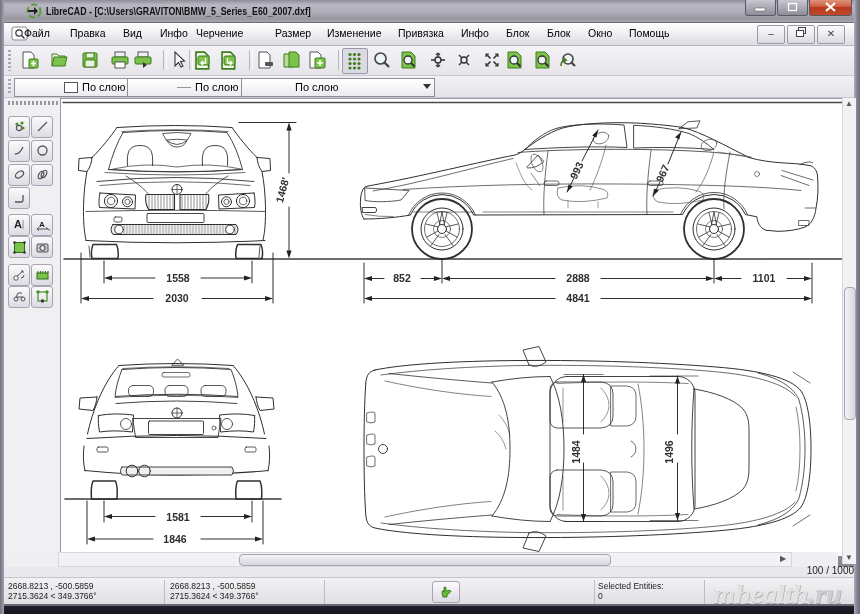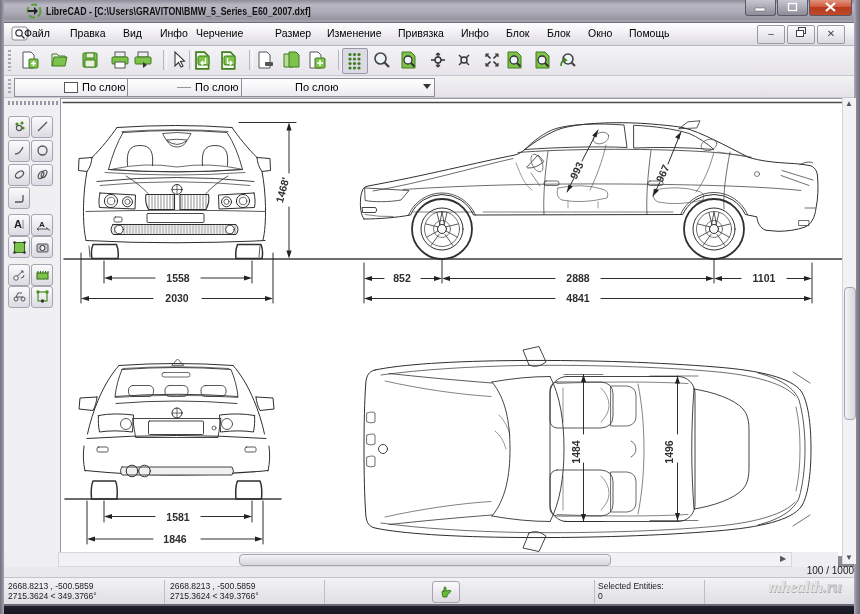--- a/index.html
+++ b/index.html
@@ -62,21 +62,21 @@
   .hthumb{position:absolute;left:180px;top:1px;width:370px;height:10px;border:1px solid #a7a5af;border-radius:4px;
     background:linear-gradient(180deg,#f4f3f6,#d8d6de);}
   .zoomtxt{position:absolute;font-size:10px;color:#222;width:55px;text-align:right;z-index:8;}
   
   .statusbar{position:absolute;left:4px;top:577px;width:852px;height:31px;
     background:linear-gradient(180deg,#f2f1f3,#dddbe1);border-top:1px solid #c5c3cb;font-size:8.5px;color:#222;}
   .scell{position:absolute;top:2px;bottom:2px;border-left:1px solid #bebcc6;}
   .coords{position:absolute;top:3px;line-height:10px;}
   .handbtn{position:absolute;left:428px;top:3px;width:26px;height:20px;border:1px solid #a7a5af;border-radius:3px;
     background:linear-gradient(180deg,#fbfafc,#dddbe3);display:flex;align-items:center;justify-content:center;}
-  .wm{position:absolute;right:14px;top:0px;font-size:16px;font-weight:bold;font-style:italic;font-family:"Liberation Serif",serif;
+  .wm{position:absolute;right:14px;top:0px;font-size:28px;font-weight:bold;font-style:italic;font-family:"Liberation Serif",serif;
     color:rgba(246,246,248,0.72);text-shadow:0.5px 0.5px 0 #a8a8a8, -0.5px -0.5px 0 #d2d2d2;letter-spacing:0px;}
   .botline{position:absolute;left:0;top:604px;width:860px;height:10px;background:linear-gradient(180deg,#6a6876 0,#6a6876 2px,#20202c 2px,#16161f 100%);}
   .sideborder{position:absolute;top:0;width:4px;height:614px;
     background:linear-gradient(90deg,#716f7b,#a5a3af);}
 </style>
 </head>
 <body>
 <div class="win">
   <div class="titlebar">
     <svg class="appicon" viewBox="0 0 16 16">

